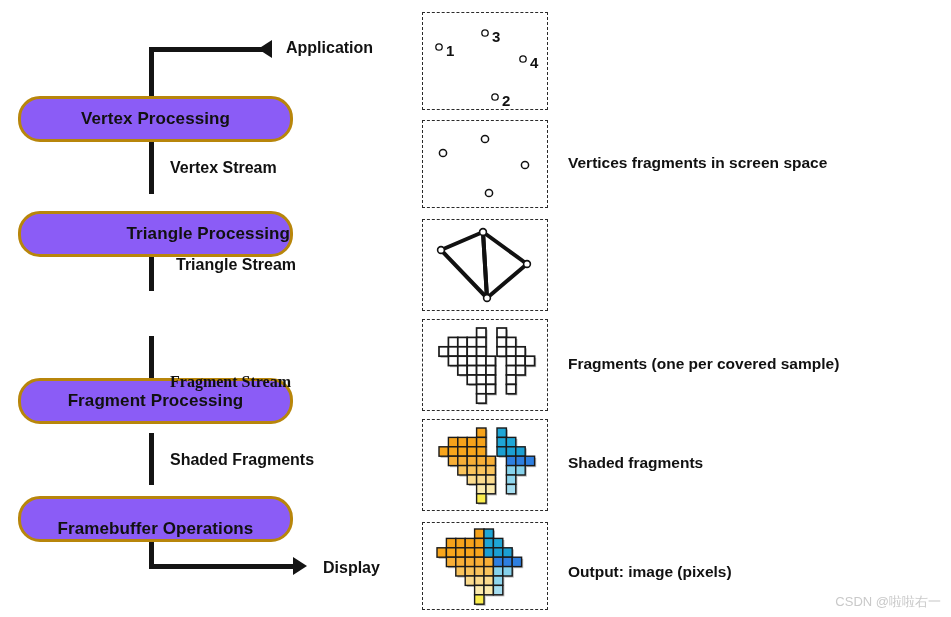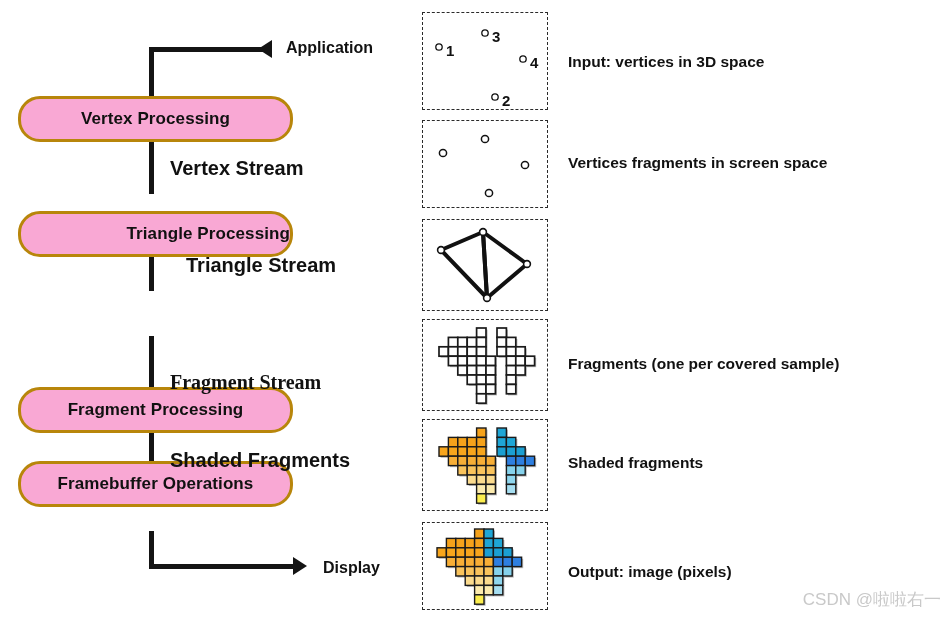--- a/index.html
+++ b/index.html
@@ -17,21 +17,21 @@
     background: #ffffff;
     overflow: hidden;
   }
 
   
   .stage-box {
     position: absolute;
     left: 18px;
     width: 275px;
     height: 46px;
-    background: #f9a8d4;
+    background: #8b5cf6;
     border: 3px solid #B8860B;
     border-radius: 22px;
     box-sizing: border-box;
     display: flex;
     align-items: center;
     justify-content: center;
     z-index: 4;
   }
   .stage-label {
     font-size: 17px;
@@ -44,36 +44,36 @@
   .spine {
     position: absolute;
     left: 149px;
     width: 5px;
     background: #141414;
     z-index: 2;
   }
 
   .stream-label {
     position: absolute;
-    font-size: 20px;
-    font-weight: bold;
-    color: #111111;
-    white-space: nowrap;
-    z-index: 5;
-  }
-
-  .endpoint-label {
-    position: absolute;
     font-size: 16px;
     font-weight: bold;
     color: #111111;
     white-space: nowrap;
     z-index: 5;
   }
 
+  .endpoint-label {
+    position: absolute;
+    font-size: 16px;
+    font-weight: bold;
+    color: #111111;
+    white-space: nowrap;
+    z-index: 5;
+  }
+
   .hbar {
     position: absolute;
     height: 5px;
     background: #141414;
     z-index: 3;
   }
   .arrow-left {
     position: absolute;
     width: 0; height: 0;
     border-top: 9px solid transparent;
@@ -107,21 +107,21 @@
     font-size: 15.5px;
     font-weight: bold;
     color: #111111;
     white-space: nowrap;
   }
 
   .watermark {
     position: absolute;
     right: 10px;
     bottom: 6px;
-    font-size: 17px;
+    font-size: 13px;
     color: #c9c9c9;
     white-space: nowrap;
   }
 </style>
 </head>
 <body>
 
 <div id="canvas">
 
   <div class="spine" style="top:47px; height:50px;"></div>
@@ -134,55 +134,54 @@
   </div>
 
   <div class="spine" style="top:142px; height:52px;"></div>
   <div class="stream-label" style="left:170px; top:168px; transform:translateY(-50%);">Vertex Stream</div>
 
   <div class="stage-box" style="top:211px;justify-content:flex-end;">
     <span class="stage-label">Triangle Processing</span>
   </div>
 
   <div class="spine" style="top:239px; height:52px;"></div>
-  <div class="stream-label" style="left:186px; top:265px; transform:translateY(-50%);">Triangle Stream</div>
+  <div class="stream-label" style="left:176px; top:265px; transform:translateY(-50%);">Triangle Stream</div>
 
 
   <div class="spine" style="top:336px; height:52px;"></div>
   <div class="stream-label" style="left:170px; top:382px; transform:translateY(-50%);font-family:Liberation Serif, serif;">Fragment Stream</div>
 
-  <div class="stage-box" style="top:387px;">
+  <div class="stage-box" style="top:378px;">
     <span class="stage-label">Fragment Processing</span>
   </div>
 
   <div class="spine" style="top:433px; height:52px;"></div>
   <div class="stream-label" style="left:170px; top:460px; transform:translateY(-50%);">Shaded Fragments</div>
 
-  <div class="stage-box" style="top:461px;">
+  <div class="stage-box" style="top:496px;align-items:flex-end;">
     <span class="stage-label">Framebuffer Operations</span>
   </div>
 
   <div class="spine" style="top:531px; height:38px;"></div>
   <div class="hbar" style="left:149px; top:564px; width:146px;"></div>
   <div class="arrow-right" style="left:293px; top:557px;"></div>
   <div class="endpoint-label" style="left:323px; top:568px; transform:translateY(-50%);text-align:right;">Display</div>
 
   <div class="panel" style="top:12px; height:98px;">
     <svg width="124" height="96" viewBox="0 0 124 96">
       <circle cx="16" cy="34" r="3.2" fill="#ffffff" stroke="#111" stroke-width="1.3"></circle>
       <text x="23" y="43" font-family="Liberation Sans, sans-serif" font-size="15" font-weight="bold" fill="#111">1</text>
       <circle cx="72" cy="84" r="3.2" fill="#ffffff" stroke="#111" stroke-width="1.3"></circle>
       <text x="79" y="93" font-family="Liberation Sans, sans-serif" font-size="15" font-weight="bold" fill="#111">2</text>
       <circle cx="62" cy="20" r="3.2" fill="#ffffff" stroke="#111" stroke-width="1.3"></circle>
       <text x="69" y="29" font-family="Liberation Sans, sans-serif" font-size="15" font-weight="bold" fill="#111">3</text>
       <circle cx="100" cy="46" r="3.2" fill="#ffffff" stroke="#111" stroke-width="1.3"></circle>
       <text x="107" y="55" font-family="Liberation Sans, sans-serif" font-size="15" font-weight="bold" fill="#111">4</text>
     </svg>
   </div>
-  <div class="caption" style="top:62px; transform:translateY(-50%);">Input: vertices in 3D space</div>
 
   <div class="panel" style="top:120px; height:88px;">
     <svg width="124" height="86" viewBox="0 0 124 86">
       <circle cx="20" cy="32" r="3.6" fill="#ffffff" stroke="#111" stroke-width="1.5"></circle>
       <circle cx="62" cy="18" r="3.6" fill="#ffffff" stroke="#111" stroke-width="1.5"></circle>
       <circle cx="102" cy="44" r="3.6" fill="#ffffff" stroke="#111" stroke-width="1.5"></circle>
       <circle cx="66" cy="72" r="3.6" fill="#ffffff" stroke="#111" stroke-width="1.5"></circle>
     </svg>
   </div>
   <div class="caption" style="top:163px; transform:translateY(-50%);">Vertices fragments in screen space</div>

